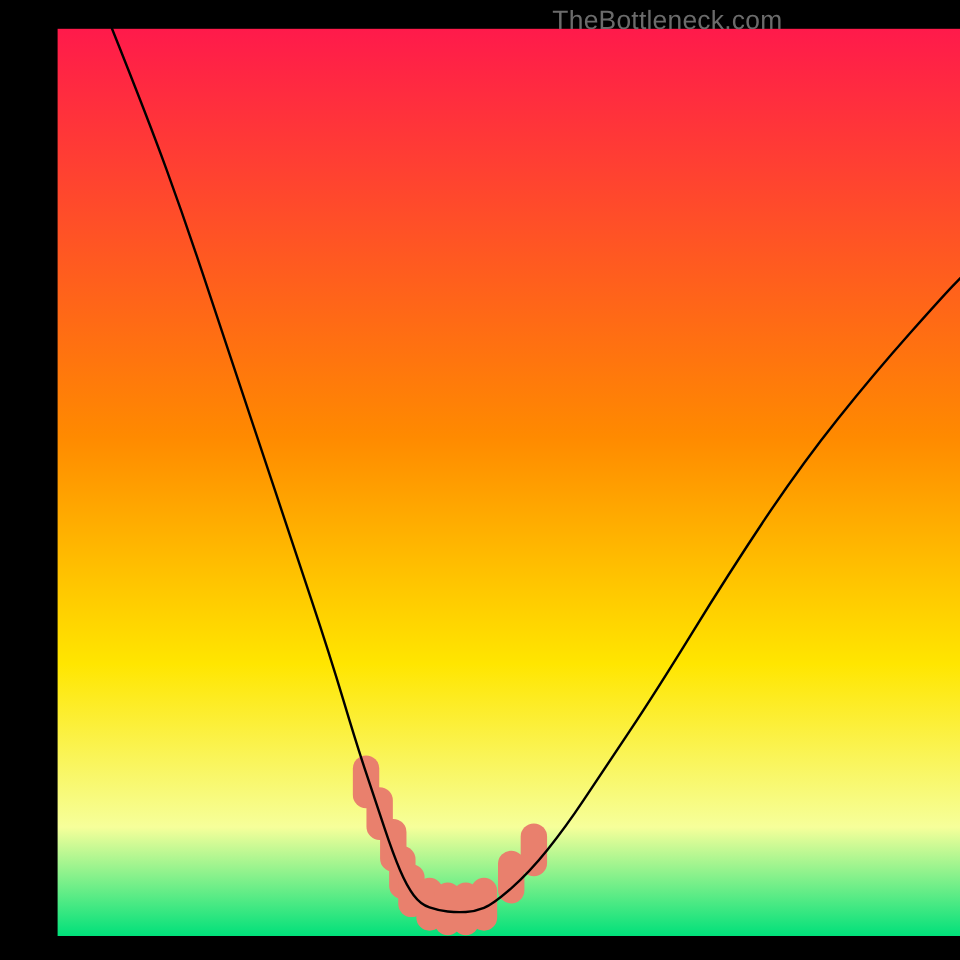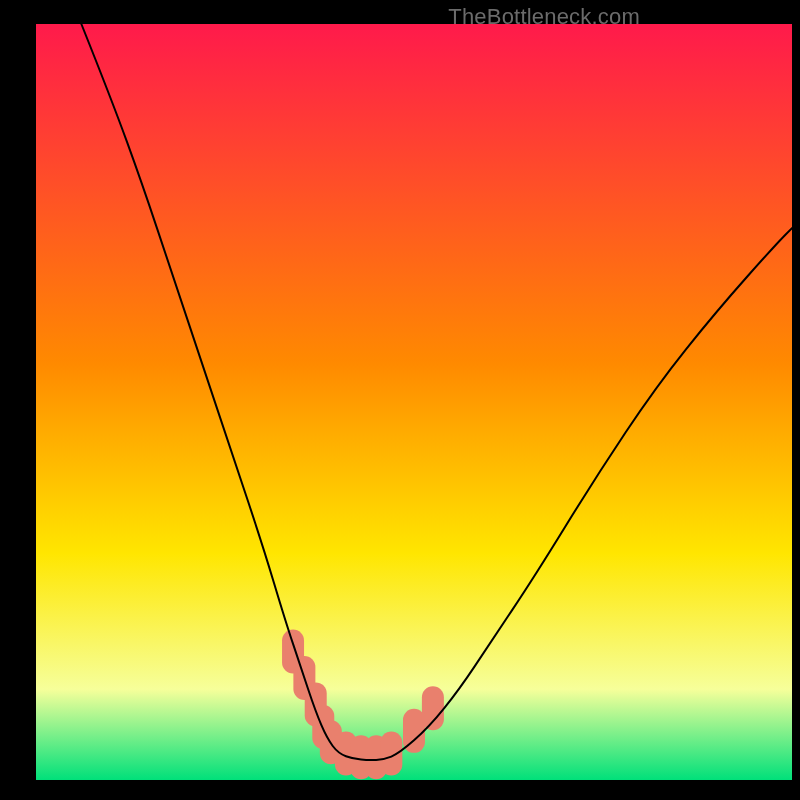--- a/index.html
+++ b/index.html
@@ -8,20 +8,21 @@
     width: 800px;
     height: 800px;
     background: #000;
     overflow: hidden;
     font-family: Arial, Helvetica, sans-serif;
   }
   .wrap {
     position: relative;
     width: 652px;
     height: 800px;
+    margin-left: 12px;
   }
   .watermark {
     position: absolute;
     top: 4px;
     right: 12px;
     color: #6b6b6b;
     font-size: 22px;
     font-weight: 400;
     letter-spacing: 0.2px;
     z-index: 5;

